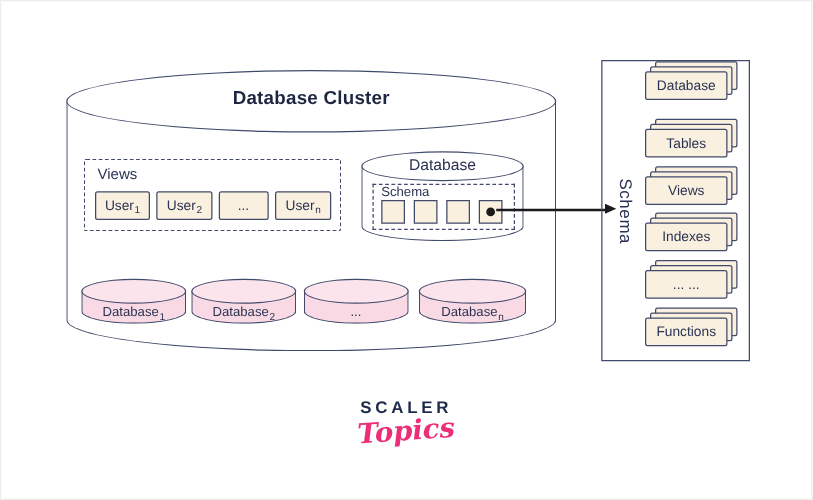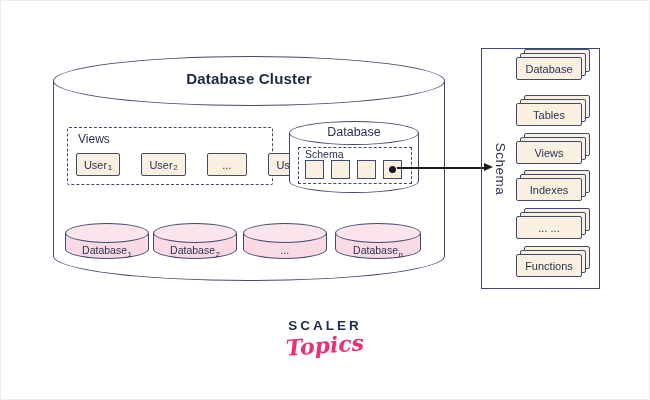--- a/index.html
+++ b/index.html
@@ -26,21 +26,21 @@
   
   .db-cyl { left:288px; top:120px; width:130px; height:72px; }
   .db-cyl .cyl-body { top:12px; border-radius:0 0 50% 50% / 0 0 12px 12px; border-width:1.4px; }
   .db-cyl .cyl-top { height:24px; border-width:1.4px; padding-bottom:2px; }
   .db-title { font-size:12.5px; color:var(--text,#2A3352); }
 
   
   .users-box { position:absolute; left:66px; top:126px; width:206px; height:58px;
     border:1.4px dashed var(--stroke,#414A6B); border-radius:2px; }
   .group-label { position:absolute; left:10px; top:4px; font-size:12px; color:var(--text,#2A3352); }
-  .users-row { position:absolute; left:8px; top:25px; display:flex; gap:21px; }
+  .users-row { position:absolute; left:8px; top:25px; display:flex; gap:5px; }
   .chip { height:23px; background:var(--cream,#FAF0E0); border:1.3px solid var(--stroke,#414A6B);
     border-radius:2px; font-size:11px; color:var(--text,#2A3352);
     display:flex; align-items:center; justify-content:center; }
   .chip:nth-child(1){ width:44px; } .chip:nth-child(2){ width:45px; }
   .chip:nth-child(3){ width:40px; } .chip:nth-child(4){ width:45px; }
   .sb { font-size:8px; position:relative; top:2.5px; margin-left:.5px; }
 
   .schema-box { position:absolute; left:9px; top:26px; width:114px; height:37px;
     border:1.2px dashed var(--stroke,#414A6B); }
   .schema-box-label { position:absolute; left:6px; top:0px; font-size:10.5px; color:var(--text,#2A3352); }

